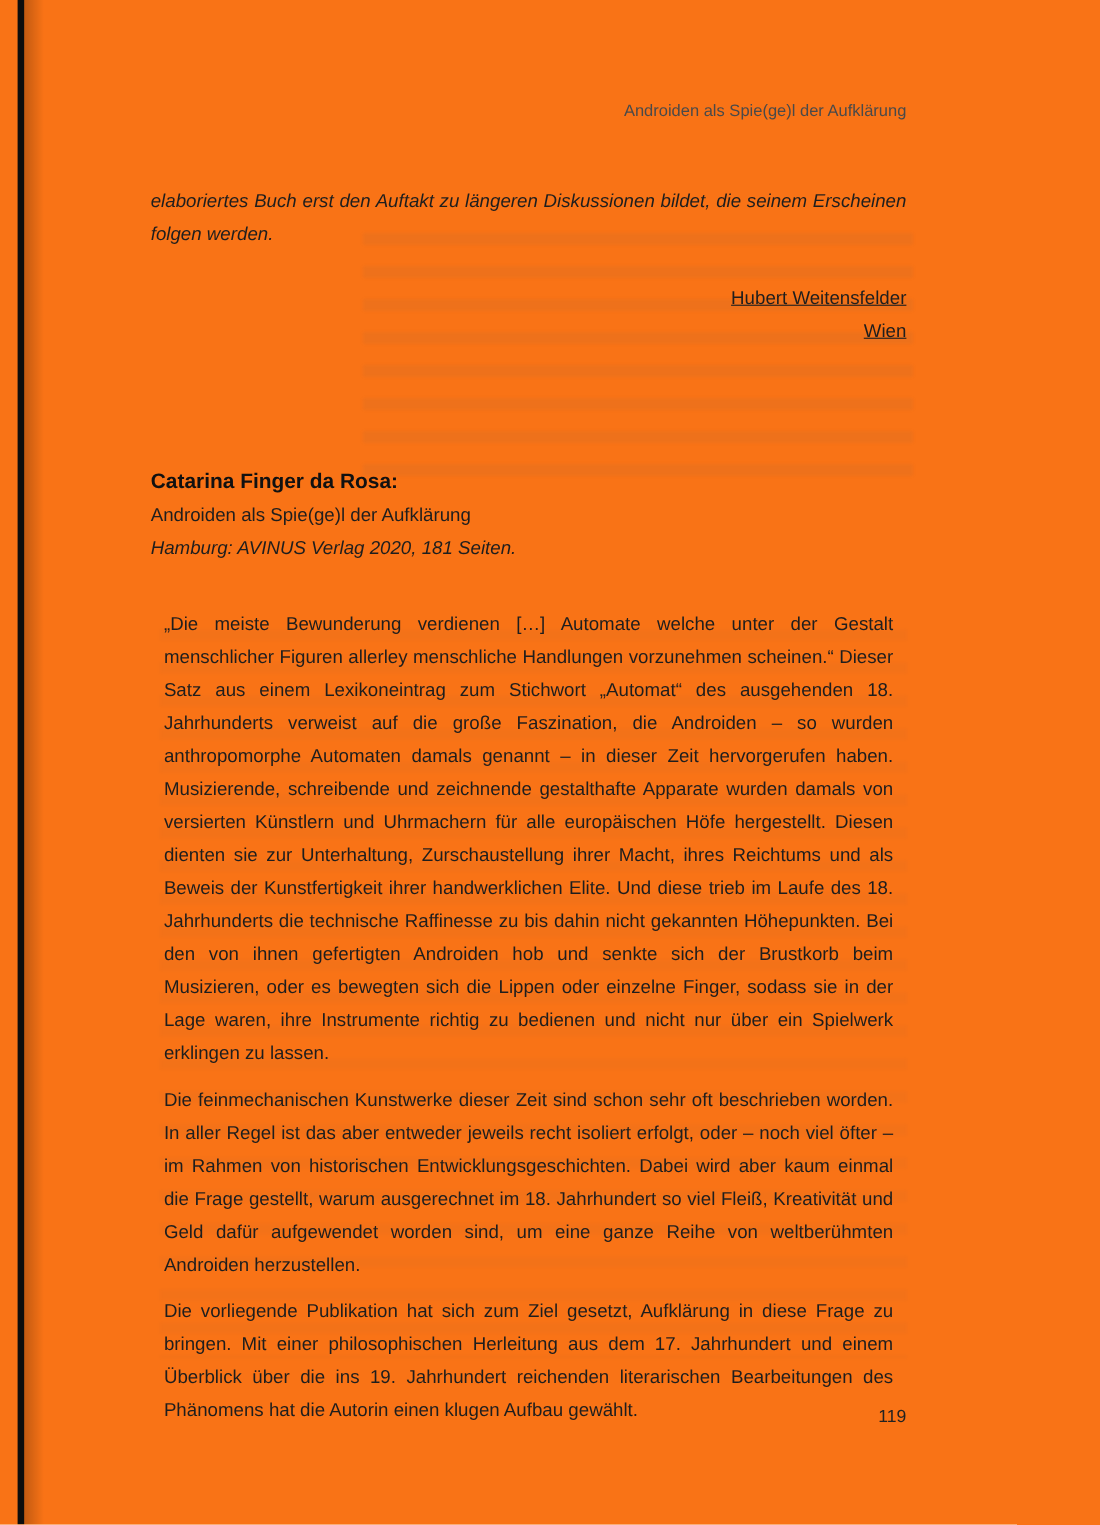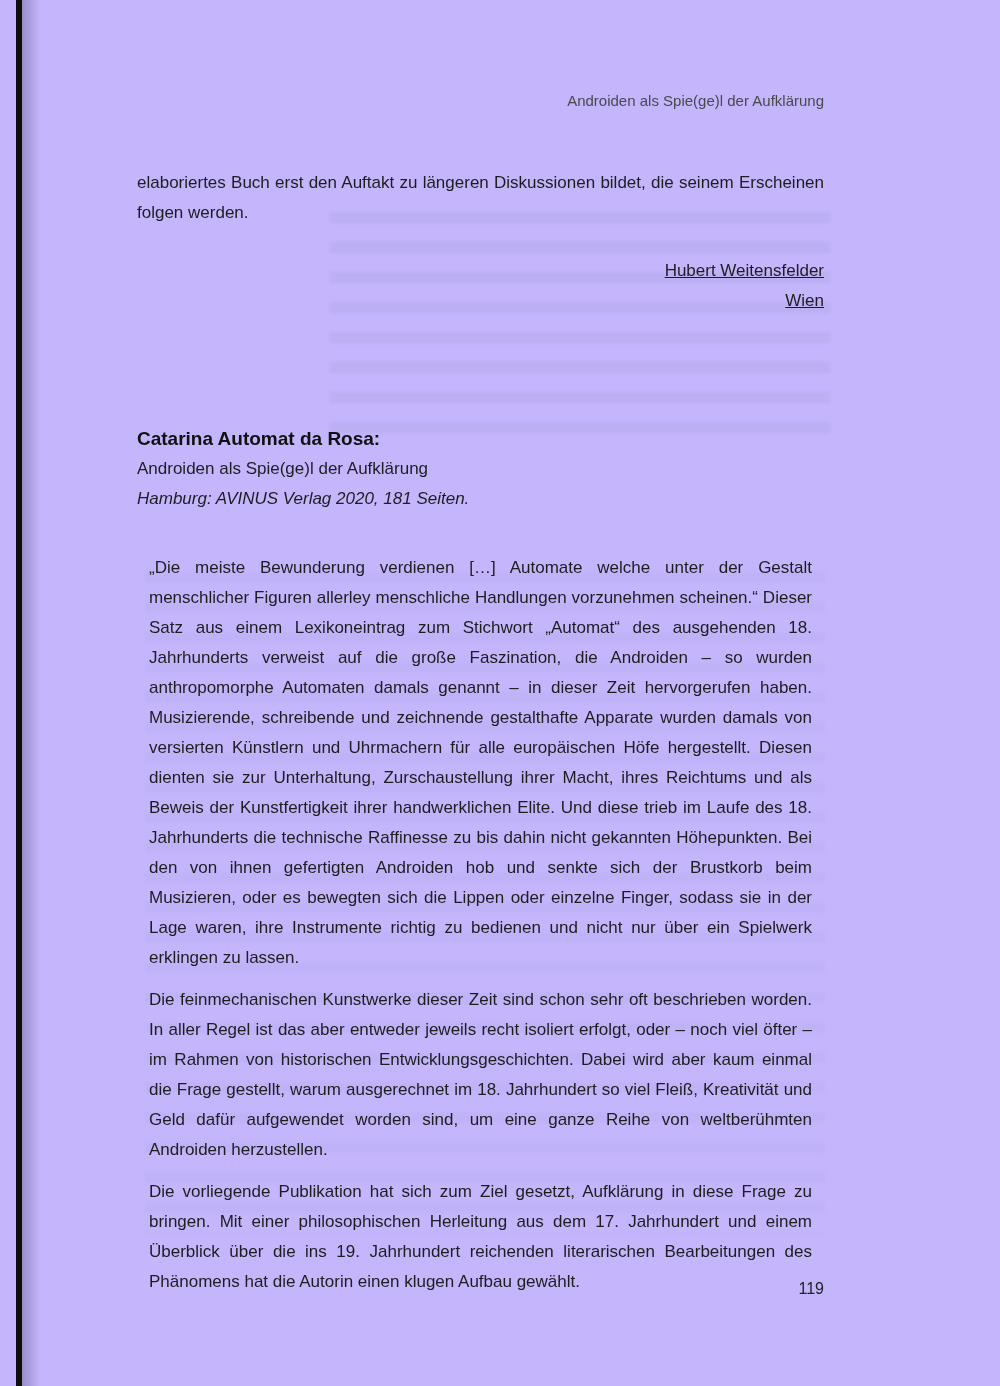--- a/index.html
+++ b/index.html
@@ -1,20 +1,20 @@
 <!DOCTYPE html>
 <html><head>
 <meta charset="utf-8">
 <style>
   html, body { margin: 0; padding: 0; }
   .page {
     position: relative;
     width: 1000px;
     height: 1386px;
-    background: #c4b5fd;
+    background: #f97316;
     font-family: "Liberation Sans", sans-serif;
     color: #1e1e1e;
     overflow: hidden;
   }
   
   .spine-bar {
     position: absolute;
     left: 16px; top: 0;
     width: 6px; height: 100%;
     background: #0d0d0d;
@@ -53,20 +53,21 @@
     color: #4a4a4a;
   }
   .intro-paragraph {
     position: absolute;
     top: 168px;
     left: 137px;
     width: 687px;
     font-size: 17px;
     line-height: 30px;
     text-align: justify;
+    font-style: italic;
   }
   .byline {
     position: absolute;
     top: 256px;
     left: 137px;
     width: 687px;
     text-align: right;
     font-size: 17px;
     line-height: 30px;
     text-decoration: underline;
@@ -120,21 +121,21 @@
   <div class="running-header">Androiden als Spie(ge)l der Aufklärung</div>
 
   <div class="intro-paragraph">elaboriertes Buch erst den Auftakt zu längeren Diskussionen bildet, die seinem Erscheinen folgen werden.</div>
 
   <div class="byline">
     <div>Hubert Weitensfelder</div>
     <div>Wien</div>
   </div>
 
   <div class="review-head">
-    <div class="head-name">Catarina Automat da Rosa:</div>
+    <div class="head-name">Catarina Finger da Rosa:</div>
     <div class="head-title">Androiden als Spie(ge)l der Aufklärung</div>
     <div class="head-pub">Hamburg: AVINUS Verlag 2020, 181 Seiten.</div>
   </div>
 
   <div class="review-body">
     <p>„Die meiste Bewunderung verdienen […] Automate welche unter der Gestalt menschlicher Figuren allerley menschliche Handlungen vorzunehmen scheinen.“ Dieser Satz aus einem Lexikoneintrag zum Stichwort „Automat“ des ausgehenden 18. Jahrhunderts verweist auf die große Faszination, die Androiden – so wurden anthropomorphe Automaten damals genannt – in dieser Zeit hervorgerufen haben. Musizierende, schreibende und zeichnende gestalthafte Apparate wurden damals von versierten Künstlern und Uhrmachern für alle europäischen Höfe hergestellt. Diesen dienten sie zur Unterhaltung, Zurschaustellung ihrer Macht, ihres Reichtums und als Beweis der Kunstfertigkeit ihrer handwerklichen Elite. Und diese trieb im Laufe des 18. Jahrhunderts die technische Raffinesse zu bis dahin nicht gekannten Höhepunkten. Bei den von ihnen gefertigten Androiden hob und senkte sich der Brustkorb beim Musizieren, oder es bewegten sich die Lippen oder einzelne Finger, sodass sie in der Lage waren, ihre Instrumente richtig zu bedienen und nicht nur über ein Spielwerk erklingen zu lassen.</p>
     <p>Die feinmechanischen Kunstwerke dieser Zeit sind schon sehr oft beschrieben worden. In aller Regel ist das aber entweder jeweils recht isoliert erfolgt, oder – noch viel öfter – im Rahmen von historischen Entwicklungsgeschichten. Dabei wird aber kaum einmal die Frage gestellt, warum ausgerechnet im 18. Jahrhundert so viel Fleiß, Kreativität und Geld dafür aufgewendet worden sind, um eine ganze Reihe von weltberühmten Androiden herzustellen.</p>
     <p>Die vorliegende Publikation hat sich zum Ziel gesetzt, Aufklärung in diese Frage zu bringen. Mit einer philosophischen Herleitung aus dem 17. Jahrhundert und einem Überblick über die ins 19. Jahrhundert reichenden literarischen Bearbeitungen des Phänomens hat die Autorin einen klugen Aufbau gewählt.</p>
   </div>
 

